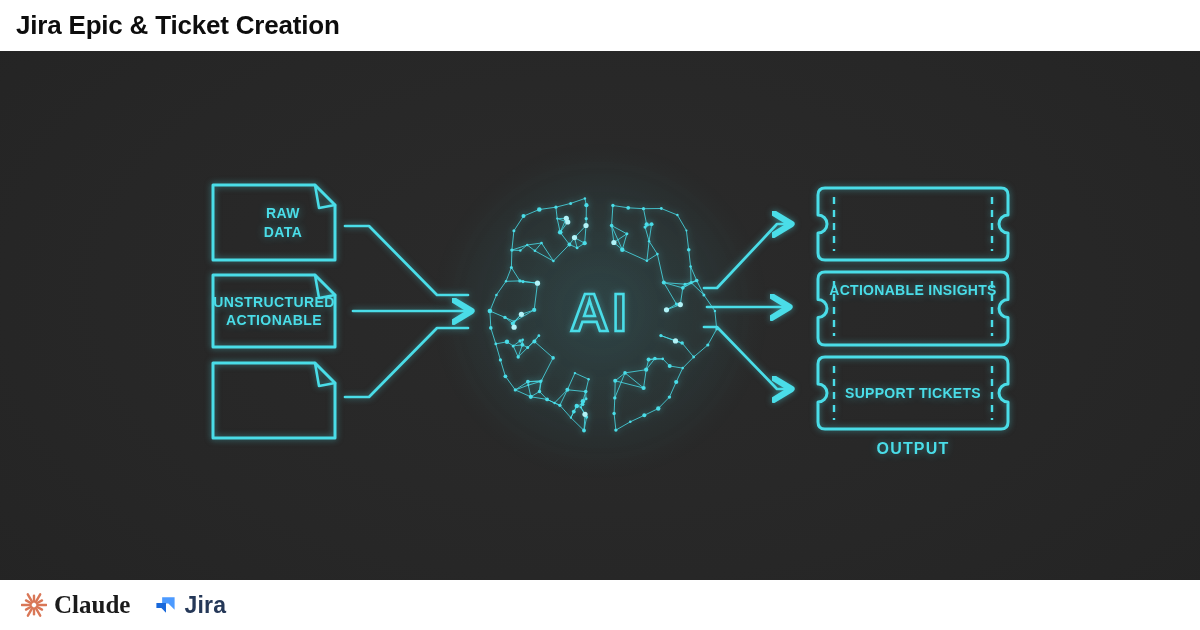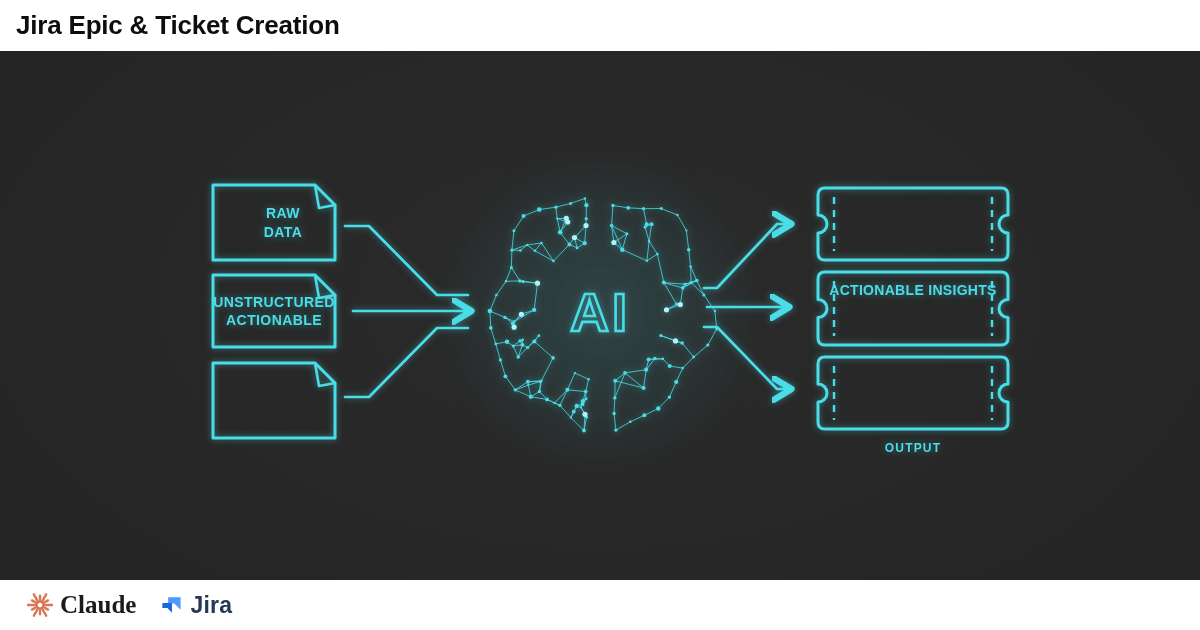--- a/index.html
+++ b/index.html
@@ -25,22 +25,22 @@
   .mesh{fill:none;stroke:var(--accent);stroke-width:1;opacity:.8}
   .node{fill:var(--accent)}
   .node.bright{fill:#b2f3f8}
   .ai-text{fill:none;stroke:var(--accent);stroke-width:2.6;
     font-family:"Liberation Sans","DejaVu Sans",sans-serif;font-weight:700;font-size:54px;letter-spacing:3px}
   .neon-label{position:absolute;display:flex;flex-direction:column;justify-content:center;align-items:center;
     color:var(--accent);font-weight:700;text-align:center;letter-spacing:.4px;
     text-shadow:0 0 8px rgba(74,221,232,.45);line-height:1.3}
   .input-label{font-size:14px}
   .ticket-label{font-size:14px;letter-spacing:.3px}
-  .output-caption{font-size:12px;letter-spacing:1.2px}
-  .footer{height:50px;background:#ffffff;display:flex;align-items:center;padding-left:27px;gap:24px}
+  .output-caption{font-size:16px;letter-spacing:1.2px}
+  .footer{height:50px;background:#ffffff;display:flex;align-items:center;padding-left:21px;gap:24px}
   .logo{display:flex;align-items:center;gap:7px}
   .claude-word{font-family:"Liberation Serif","DejaVu Serif",serif;font-size:25px;font-weight:600;color:#1b1b1b}
   .jira-word{font-size:23px;font-weight:600;color:var(--jira-text);letter-spacing:.2px}
   .spark-ray{stroke:var(--spark);stroke-width:2.4;stroke-linecap:round}
   .jira-p1{fill:var(--jira-light)}
   .jira-p2{fill:var(--jira-dark)}
 </style>
 </head>
 <body>
 
@@ -224,20 +224,23 @@
     <span>DATA</span>
   </div>
   <div class="neon-label input-label" style="left:213px;top:224px;width:122px;height:72px">
     <span>UNSTRUCTURED</span>
     <span>ACTIONABLE</span>
   </div>
 
   <div class="neon-label ticket-label" style="left:818px;top:203px;width:190px;height:73px">
     <span>ACTIONABLE INSIGHTS</span>
   </div>
+  <div class="neon-label ticket-label" style="left:818px;top:306px;width:190px;height:72px">
+    <span>SUPPORT TICKETS</span>
+  </div>
 
   <div class="neon-label output-caption" style="left:818px;top:384px;width:190px;height:28px">OUTPUT</div>
 </div>
 
 <div class="footer">
   <div class="logo">
     <svg width="26" height="26" viewBox="0 0 26 26">
       <g id="spark-g">
           <line class="spark-ray" x1="16.4" y1="13.0" x2="25.3" y2="13.0"></line>
           <line class="spark-ray" x1="15.9" y1="14.7" x2="21.0" y2="17.6"></line>

